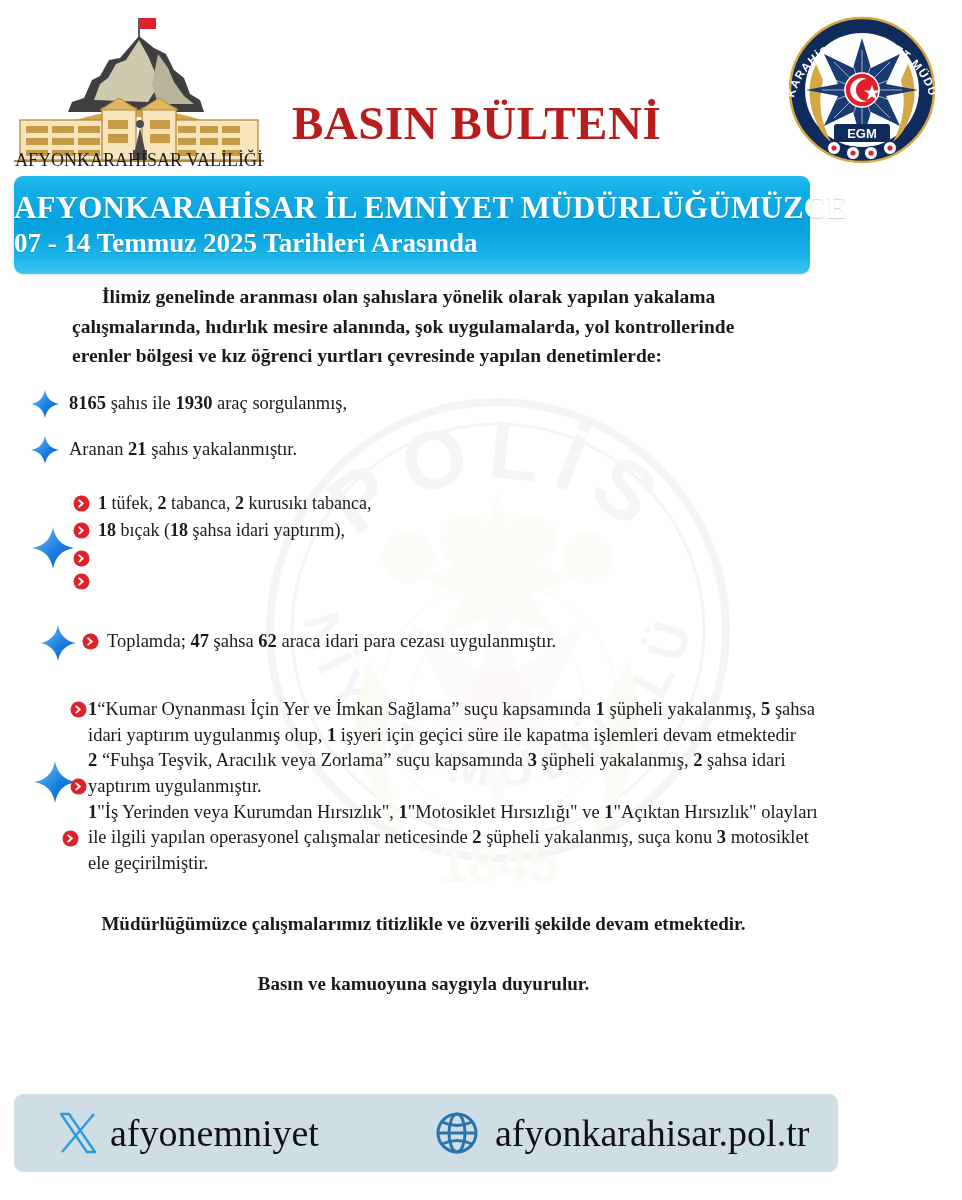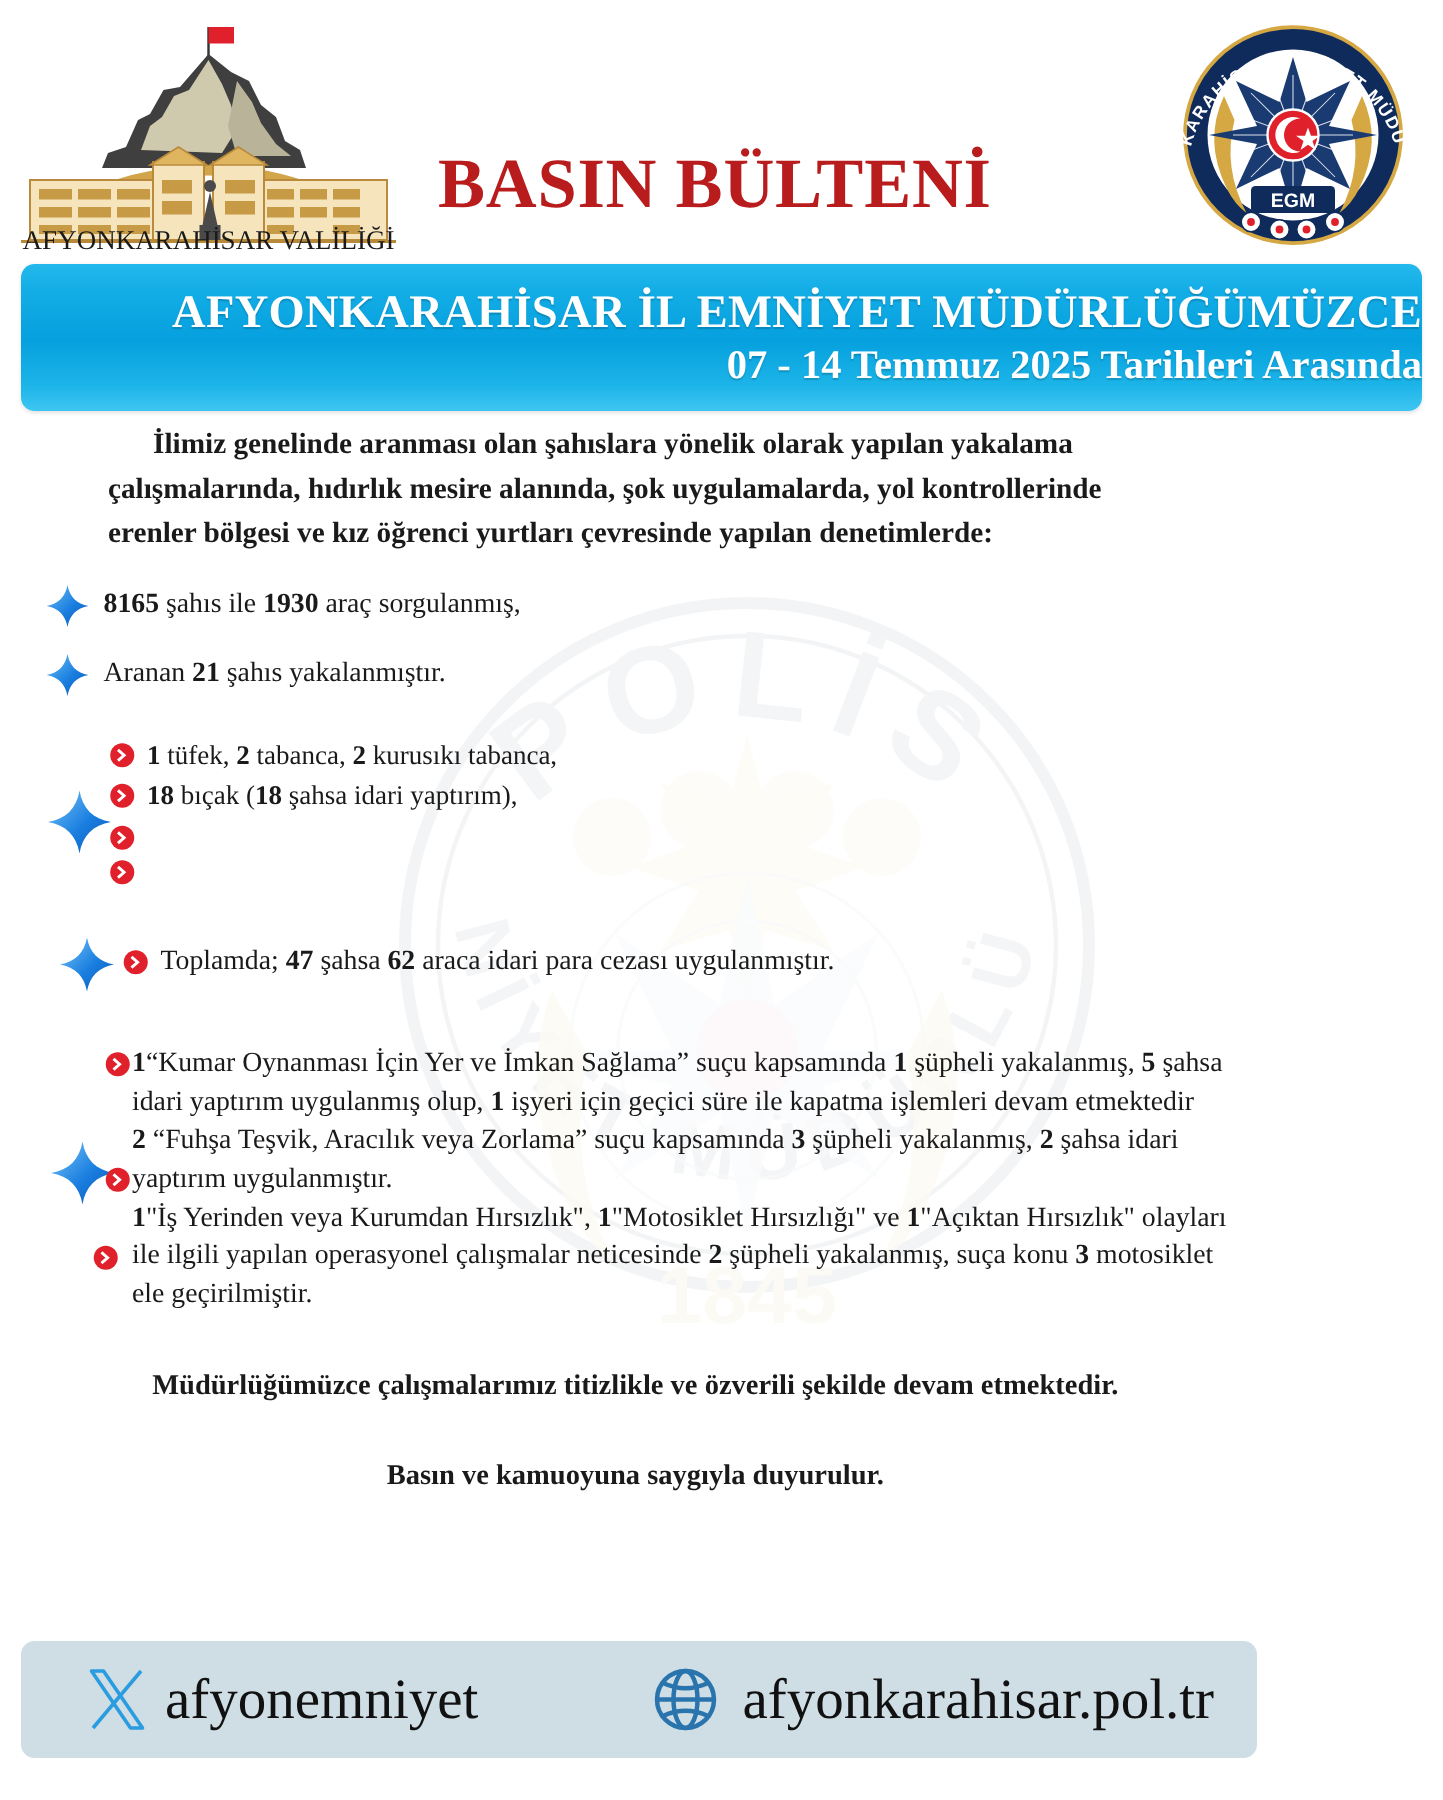--- a/index.html
+++ b/index.html
@@ -64,33 +64,33 @@
     width: 180px;
     height: 160px;
   }
   .emblem svg { width: 100%; height: 100%; display: block; }
 
   
   .banner {
     position: absolute;
     left: 14px;
     top: 176px;
-    width: 934px;
+    width: 796px;
     height: 98px;
     border-radius: 9px;
     background: linear-gradient(180deg,
         #23b9ec 0%,
         #13ade6 18%,
         #05a0de 52%,
         #1cb4e8 82%,
         #3ec6f2 100%);
     box-shadow: 0 1px 3px rgba(0,0,0,0.12);
     display: flex;
     flex-direction: column;
-    align-items: flex-end;
+    align-items: flex-start;
     justify-content: center;
     z-index: 3;
   }
   .banner-line1 {
     color: #ffffff;
     font-size: 31px;
     font-weight: bold;
     letter-spacing: 0.2px;
     line-height: 1.08;
     text-shadow: 0 1px 1px rgba(0,0,0,0.18);

